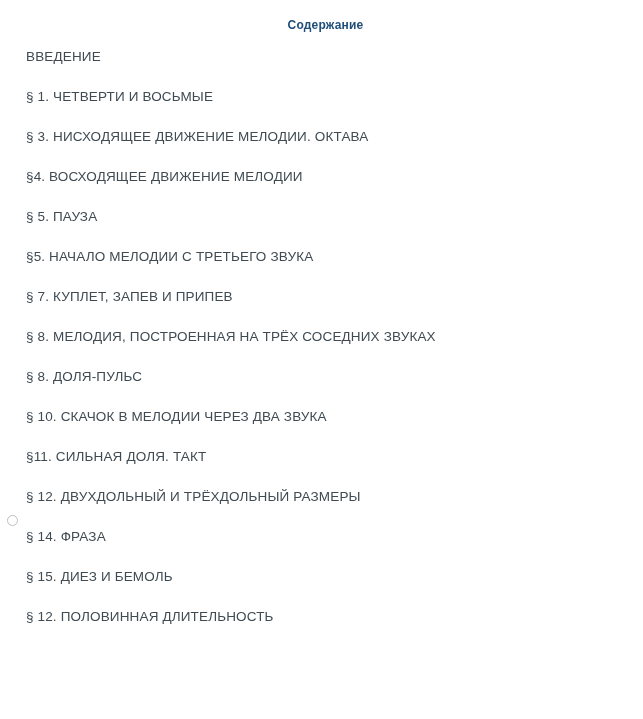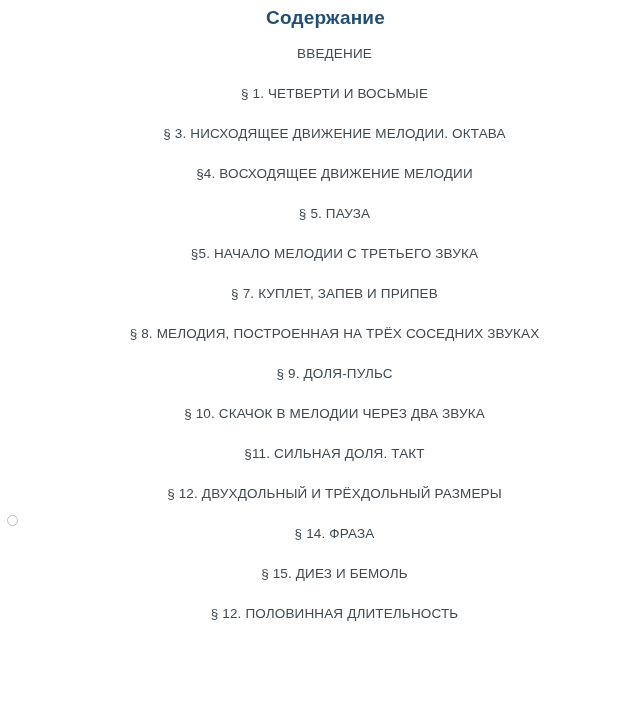--- a/index.html
+++ b/index.html
@@ -16,42 +16,41 @@
   }
   .page {
     width: 643px;
     height: 719px;
     position: relative;
     box-sizing: border-box;
   }
   .toc-title {
     text-align: center;
     color: #1f4e79;
-    font-size: 19px;
+    font-size: 12px;
     font-weight: bold;
     letter-spacing: 0.2px;
-    padding-top: 7px;
+    padding-top: 18px;
     margin: 0 0 18px 8px;
     font-family: "Liberation Sans", sans-serif;
   }
   .toc-list {
     list-style: none;
     margin: 0;
     padding: 0 0 0 26px;
   }
   .toc-item {
     color: #3f4a52;
     font-size: 13.5px;
     line-height: 1;
     padding: 0;
     margin: 0 0 26.5px 0;
     letter-spacing: 0.15px;
     white-space: nowrap;
     font-family: "Liberation Sans", sans-serif;
-    text-align: center;
   }
   .cursor-dot {
     position: absolute;
     left: 7px;
     top: 515px;
     width: 9px;
     height: 9px;
     border: 1px solid #b9bfc4;
     border-radius: 50%;
     background: transparent;
@@ -66,21 +65,21 @@
 
   <ul class="toc-list">
     <li class="toc-item">ВВЕДЕНИЕ</li>
     <li class="toc-item">§ 1. ЧЕТВЕРТИ И ВОСЬМЫЕ</li>
     <li class="toc-item">§ 3. НИСХОДЯЩЕЕ ДВИЖЕНИЕ МЕЛОДИИ. ОКТАВА</li>
     <li class="toc-item">§4. ВОСХОДЯЩЕЕ ДВИЖЕНИЕ МЕЛОДИИ</li>
     <li class="toc-item">§ 5. ПАУЗА</li>
     <li class="toc-item">§5. НАЧАЛО МЕЛОДИИ С ТРЕТЬЕГО ЗВУКА</li>
     <li class="toc-item">§ 7. КУПЛЕТ, ЗАПЕВ И ПРИПЕВ</li>
     <li class="toc-item">§ 8. МЕЛОДИЯ, ПОСТРОЕННАЯ НА ТРЁХ СОСЕДНИХ ЗВУКАХ</li>
-    <li class="toc-item">§ 9. ДОЛЯ-ПУЛЬС</li>
+    <li class="toc-item">§ 8. ДОЛЯ-ПУЛЬС</li>
     <li class="toc-item">§ 10. СКАЧОК В МЕЛОДИИ ЧЕРЕЗ ДВА ЗВУКА</li>
     <li class="toc-item">§11. СИЛЬНАЯ ДОЛЯ. ТАКТ</li>
     <li class="toc-item">§ 12. ДВУХДОЛЬНЫЙ И ТРЁХДОЛЬНЫЙ РАЗМЕРЫ</li>
     <li class="toc-item">§ 14. ФРАЗА</li>
     <li class="toc-item">§ 15. ДИЕЗ И БЕМОЛЬ</li>
     <li class="toc-item">§ 12. ПОЛОВИННАЯ ДЛИТЕЛЬНОСТЬ</li>
   </ul>
 
   <div class="cursor-dot"></div>
 

